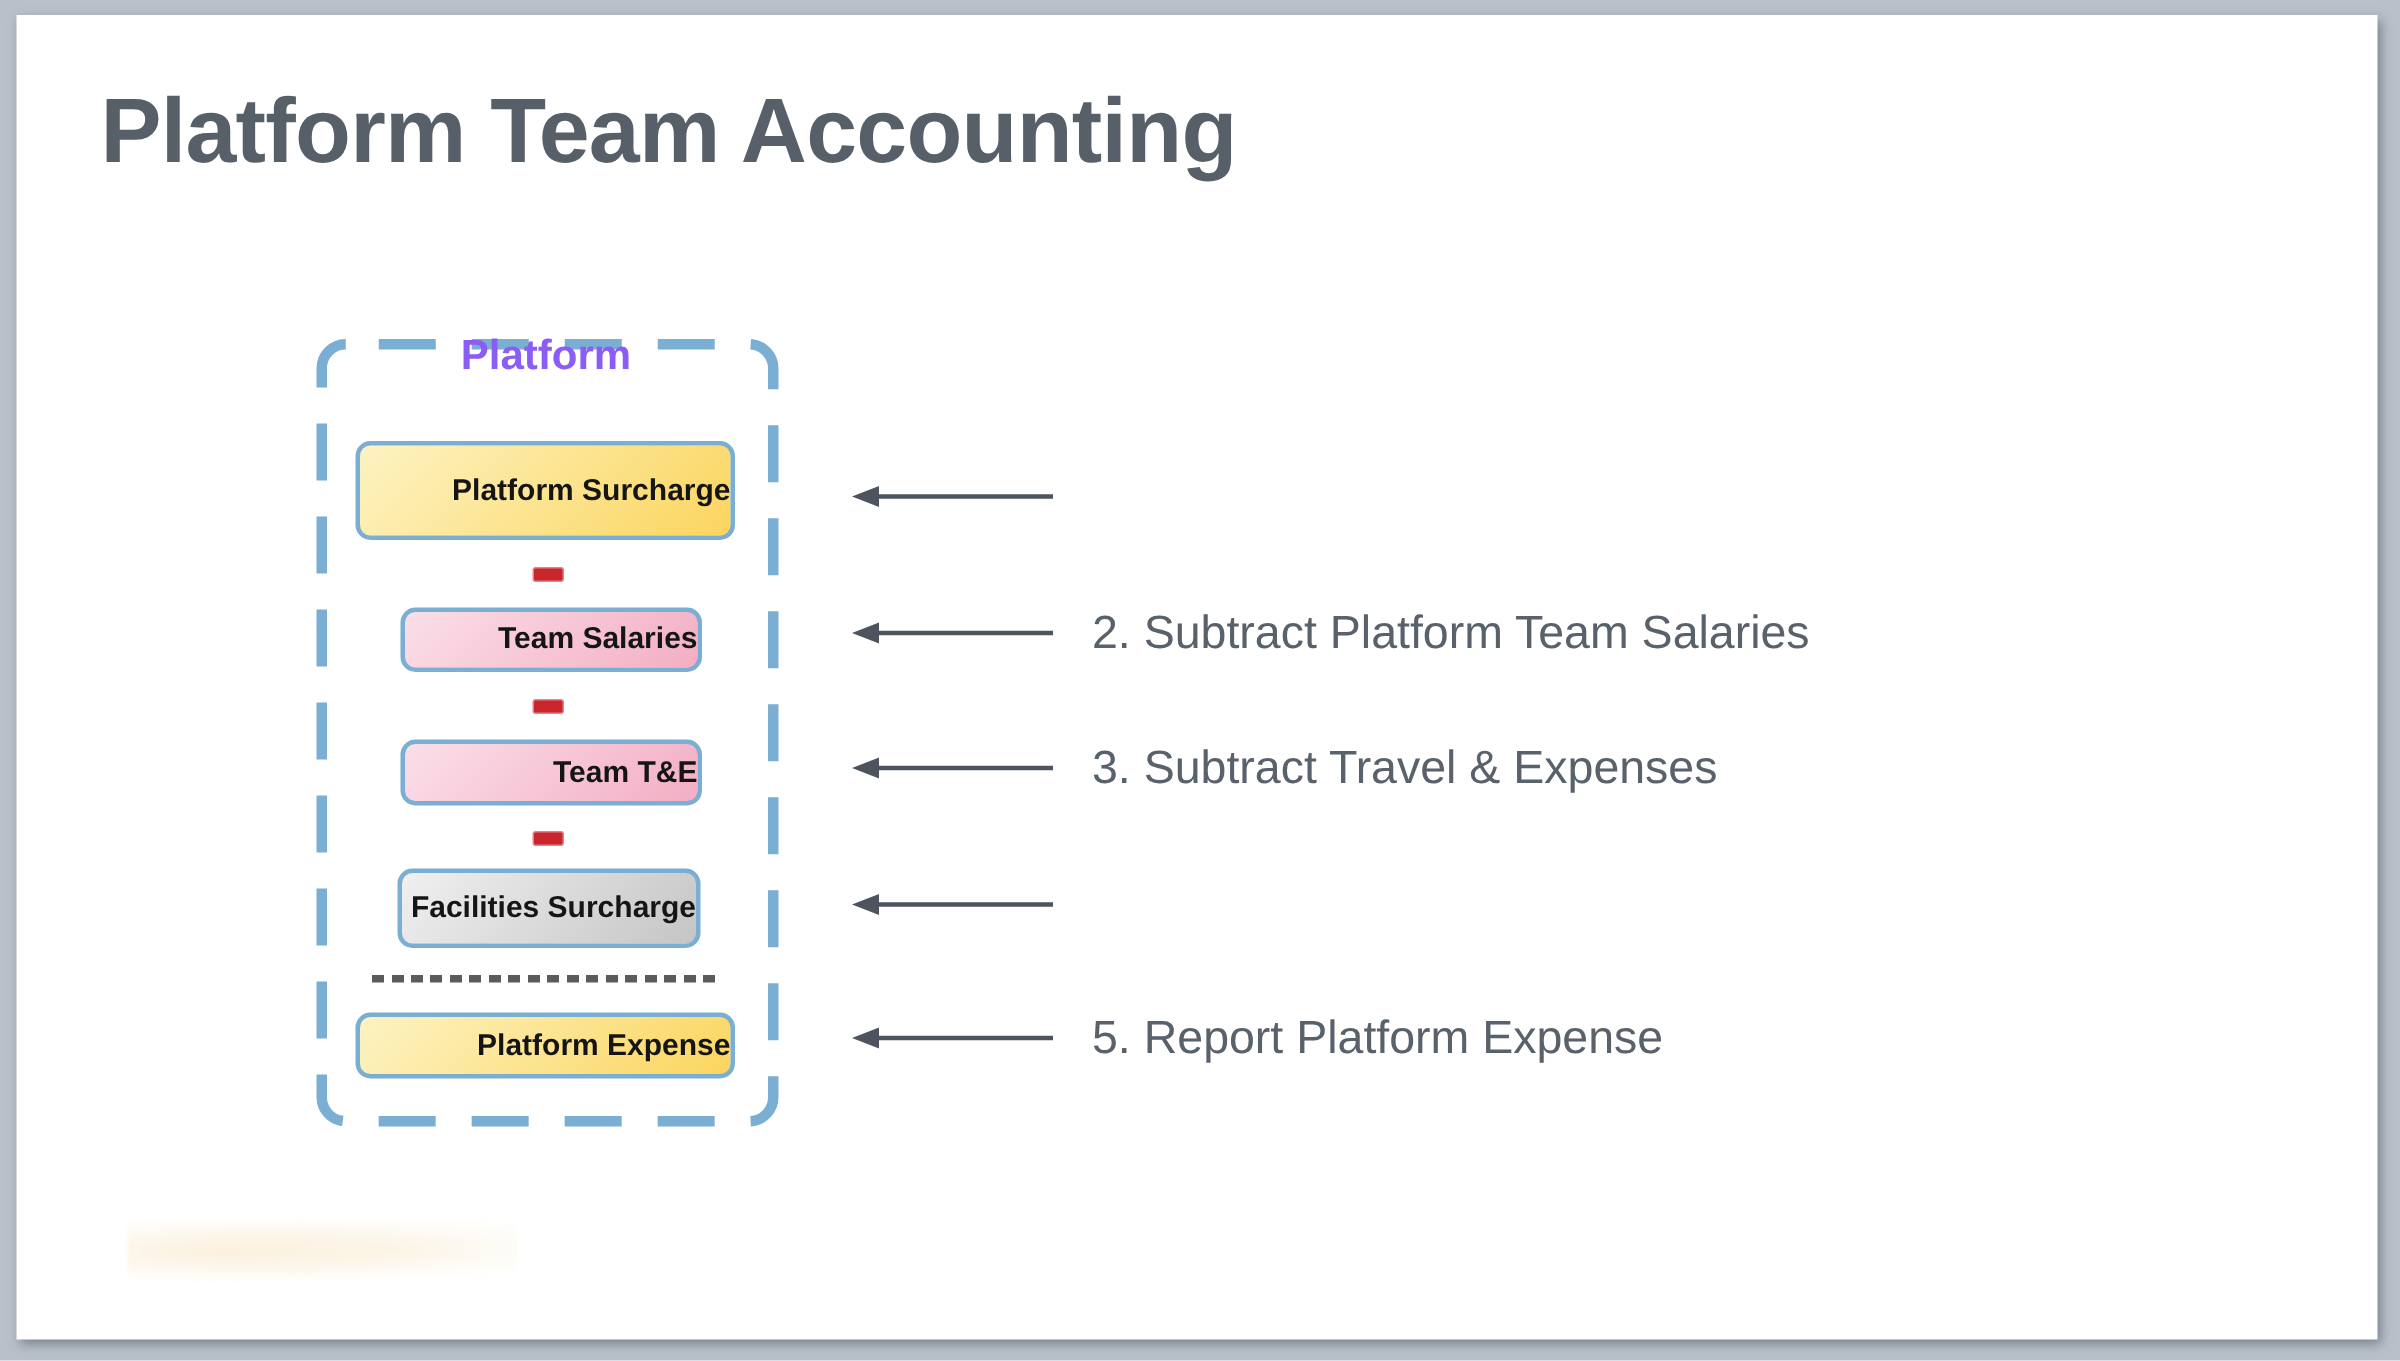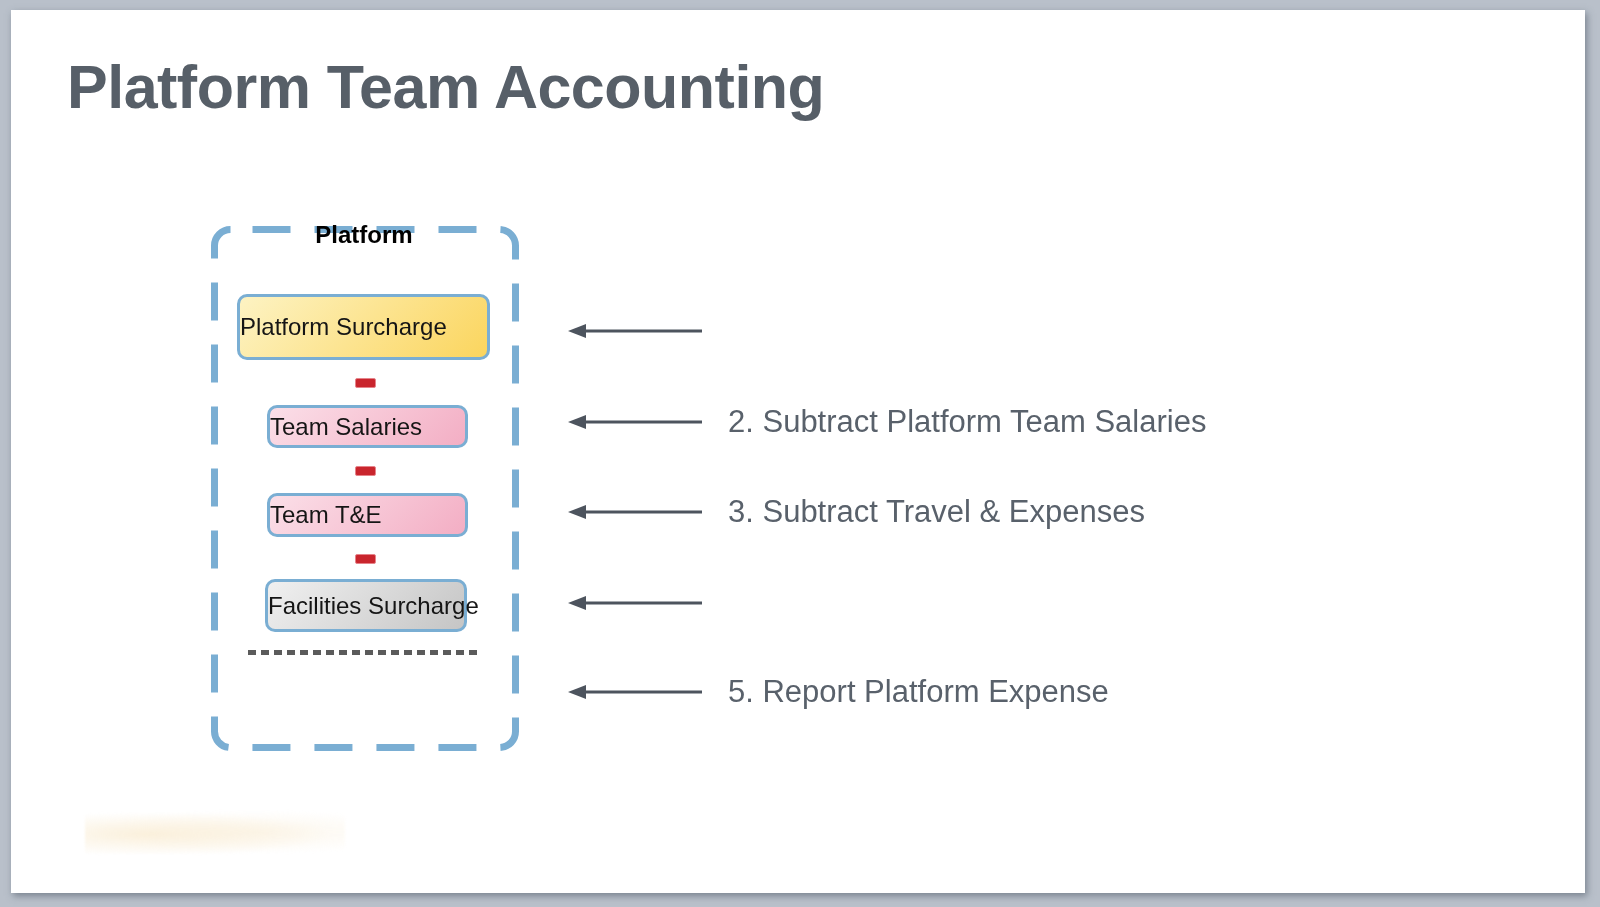--- a/index.html
+++ b/index.html
@@ -27,34 +27,35 @@
     white-space: nowrap;
   }
   .container-svg {
     position: absolute;
     left: 196px; top: 212px;
   }
   .container-label {
     position: absolute;
     left: 353px; top: 211px;
     transform: translateX(-50%);
-    font-size: 24px;
+    font-size: 28px;
     font-weight: bold;
-    color: #000000;
+    color: #8b5cf6;
     white-space: nowrap;
   }
   .fbox {
     position: absolute;
-    display: flex; align-items: center; justify-content: flex-start;
+    display: flex; align-items: center; justify-content: flex-end;
     border: 3px solid #7aaed3;
     border-radius: 10px;
     box-sizing: border-box;
-    font-size: 24px;
+    font-size: 20px;
     color: #151515;
     white-space: nowrap;
+    font-weight: bold;
   }
   .fbox.yellow { background: linear-gradient(135deg, #fdf3c3 0%, #fbd55e 100%); }
   .fbox.pink   { background: linear-gradient(135deg, #fbdfe8 0%, #f3aec4 100%); }
   .fbox.gray   { background: linear-gradient(135deg, #f0f0f0 0%, #c5c5c5 100%); }
   #box1 { left: 226px; top: 284px; width: 253px; height: 66px; }
   #box2 { left: 256px; top: 395px; width: 201px; height: 43px; }
   #box3 { left: 256px; top: 483px; width: 201px; height: 44px; }
   #box4 { left: 254px; top: 569px; width: 202px; height: 53px; }
   #box5 { left: 226px; top: 665px; width: 253px; height: 44px; }
   .minus {
@@ -129,20 +130,23 @@
   </div>
   <div class="minus" id="minus2"></div>
   <div class="fbox pink" id="box3">
     <span>Team T&amp;E</span>
   </div>
   <div class="minus" id="minus3"></div>
   <div class="fbox gray" id="box4">
     <span>Facilities Surcharge</span>
   </div>
   <div class="divider"></div>
+  <div class="fbox yellow" id="box5">
+    <span>Platform Expense</span>
+  </div>
 
   <svg class="arrow" id="arrow1" viewBox="0 0 140 20" width="140" height="20">
     <line x1="135" y1="10" x2="16" y2="10" stroke="#4d545e" stroke-width="3"></line>
     <polygon points="1,10 19,3 19,17" fill="#4d545e"></polygon>
   </svg>
   <svg class="arrow" id="arrow2" viewBox="0 0 140 20" width="140" height="20">
     <line x1="135" y1="10" x2="16" y2="10" stroke="#4d545e" stroke-width="3"></line>
     <polygon points="1,10 19,3 19,17" fill="#4d545e"></polygon>
   </svg>
   <svg class="arrow" id="arrow3" viewBox="0 0 140 20" width="140" height="20">

